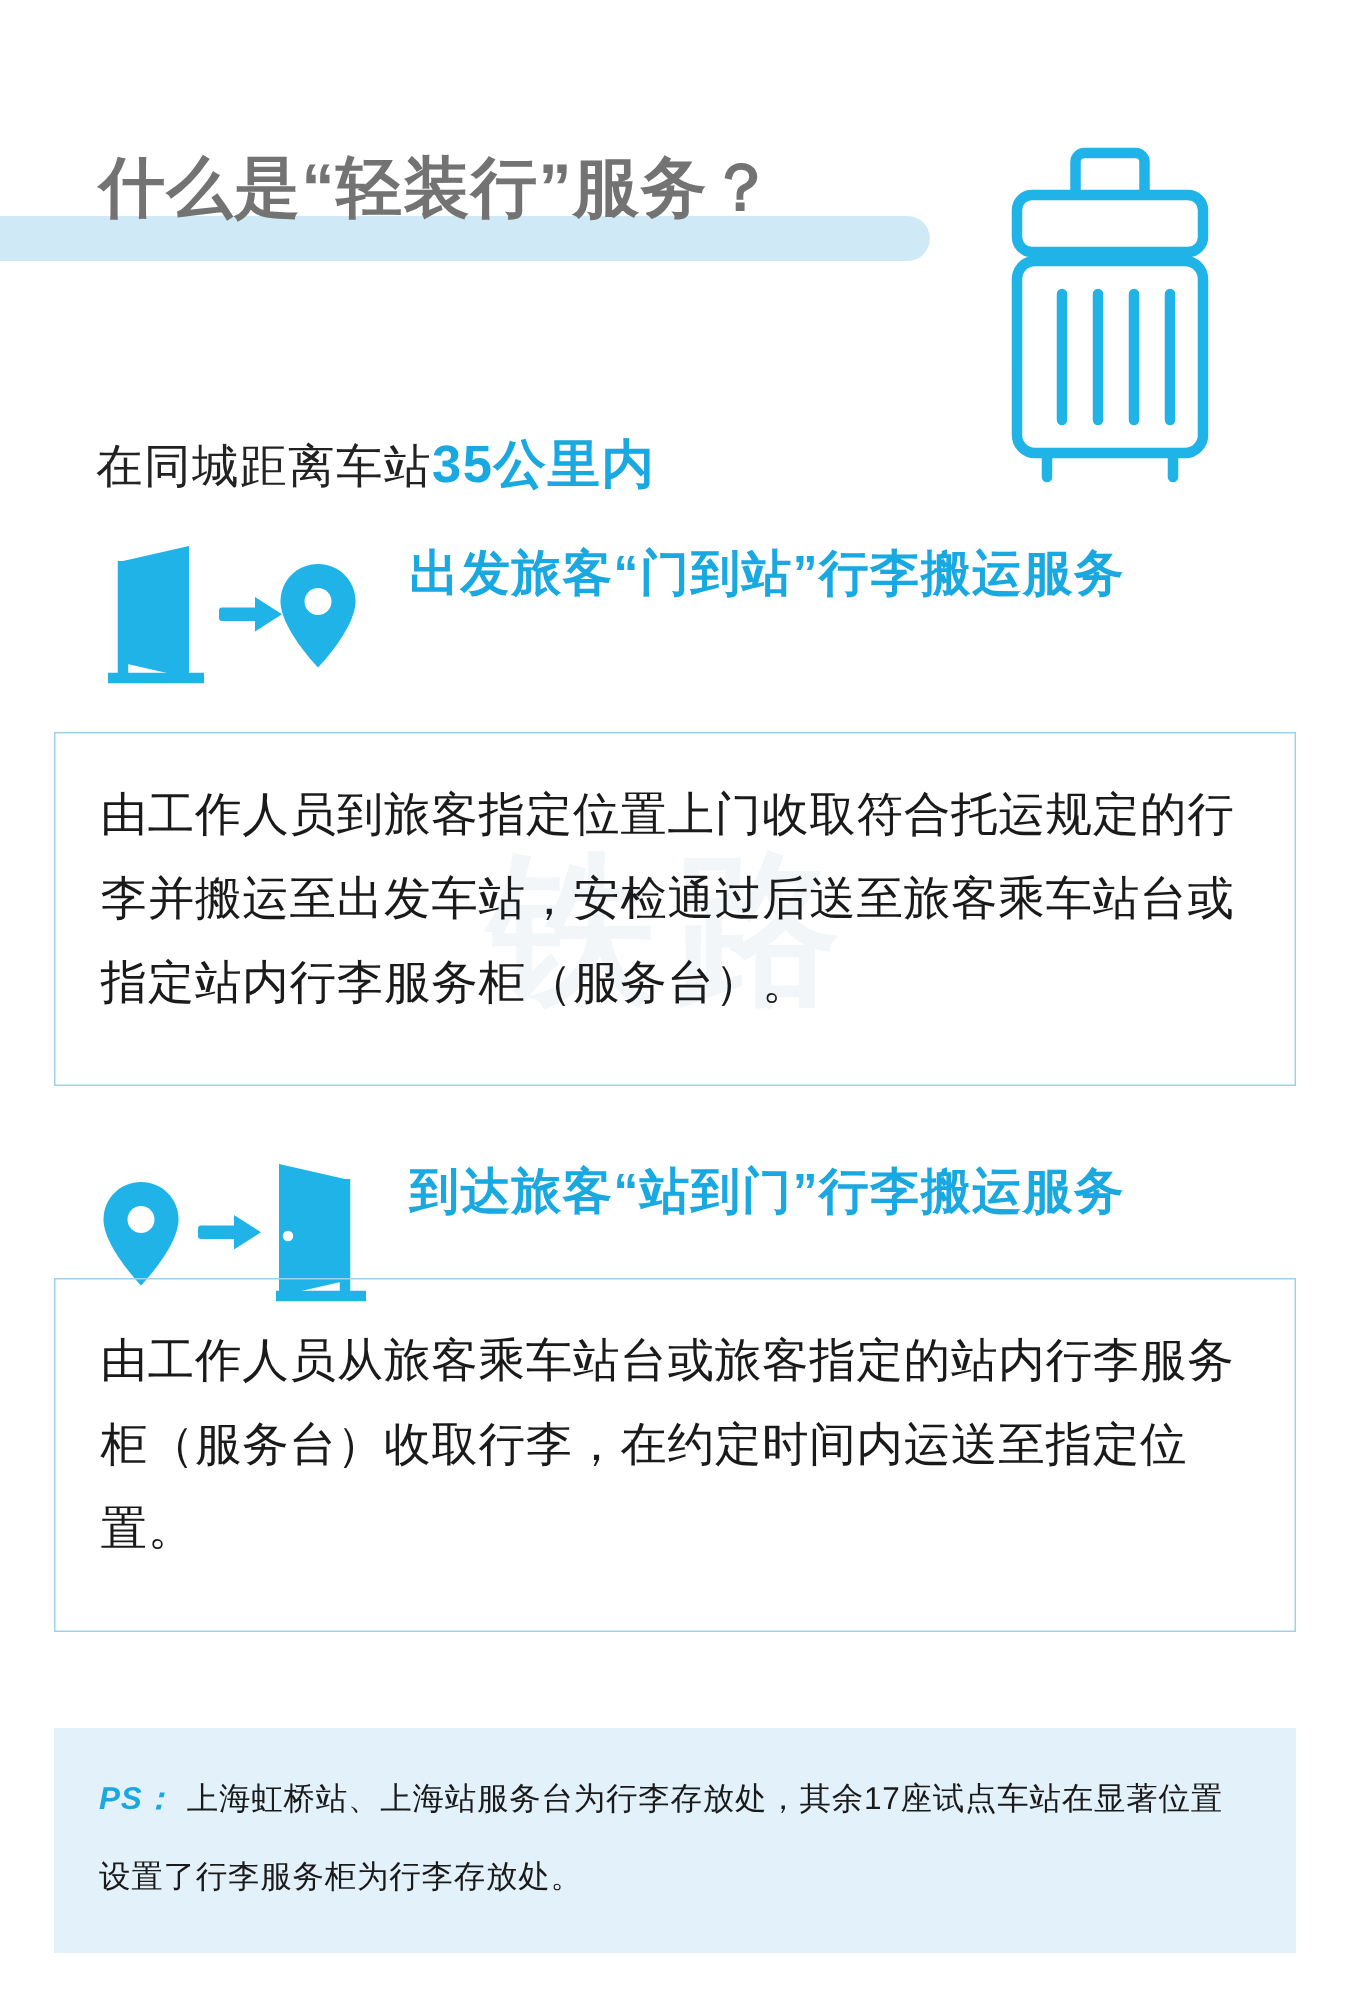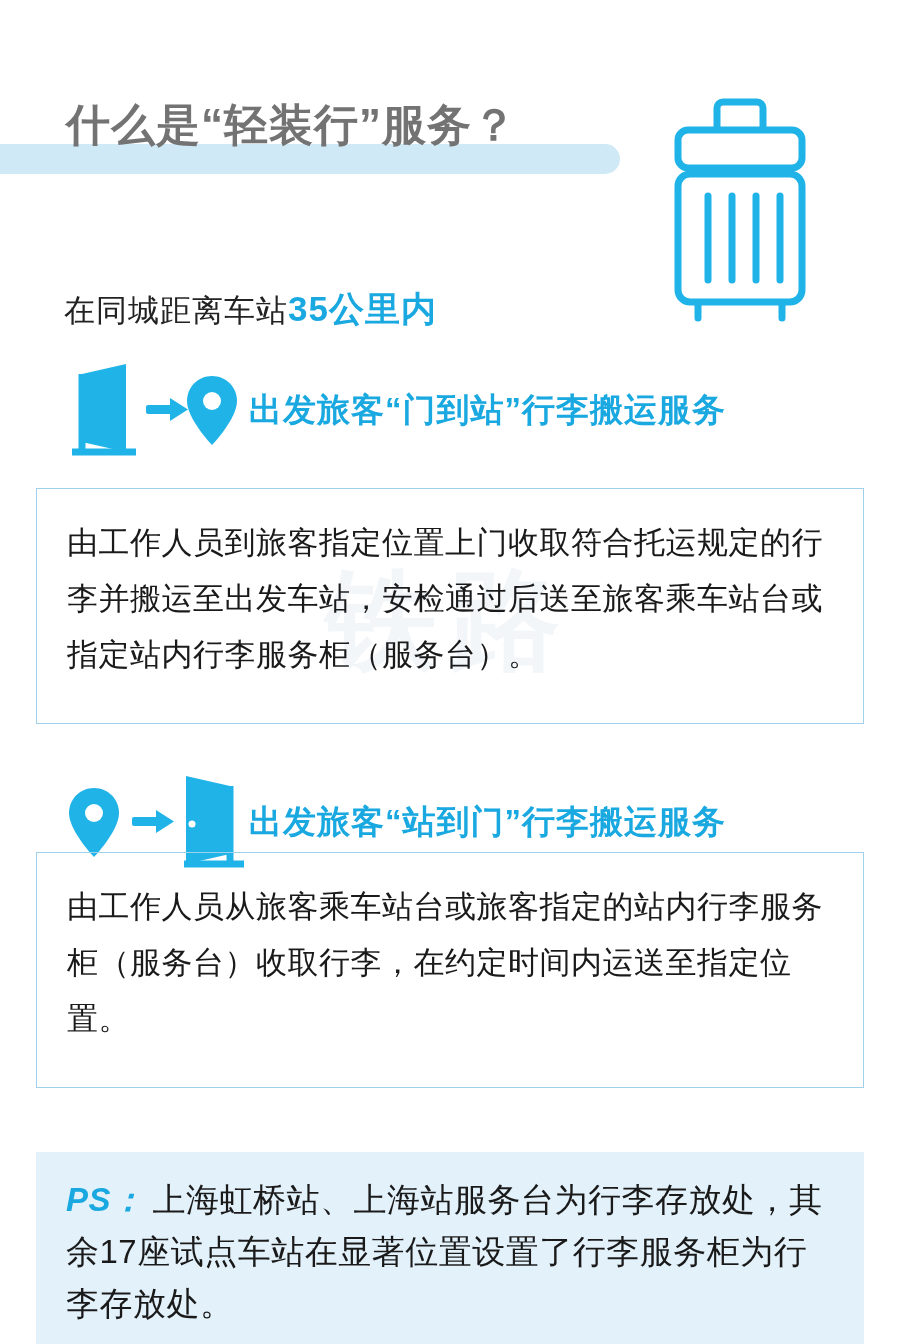--- a/index.html
+++ b/index.html
@@ -99,21 +99,21 @@
   }
 
   
   .section-head {
     position: absolute;
     left: 60px;
     width: 810px;
     height: 100px;
     z-index: 2;
     display: flex;
-    align-items: center;
+    gap: 24px;
   }
   .section-head .icon {
     width: 185px;
     height: 100px;
     flex: 0 0 185px;
     position: relative;
   }
   .section-head .head-text {
     font-size: 33px;
     font-weight: bold;
@@ -148,21 +148,21 @@
     left: 36px;
     top: 1152px;
     width: 828px;
     box-sizing: border-box;
     background: #e3f1fa;
     padding: 22px 30px 24px 30px;
     z-index: 2;
   }
   .ps-box p {
     margin: 0;
-    font-size: 33px;
+    font-size: 21px;
     line-height: 52px;
     color: #1a1a1a;
     letter-spacing: 0.5px;
   }
   .ps-label {
     color: #1aa8e0;
     font-style: italic;
     font-weight: bold;
     margin-right: 8px;
   }
@@ -243,21 +243,21 @@
         </g>
 
         <g fill="none" stroke="#1fb3e8" stroke-width="7">
           <path d="M124 92 h60"></path>
           <path d="M170 14 l-44 -10 v88 l44 -10 z" fill="#1fb3e8" stroke="none"></path>
           <path d="M170 14 v78"></path>
         </g>
         <circle cx="132" cy="52" r="3.5" fill="#ffffff"></circle>
       </svg>
     </div>
-    <div class="head-text">出发旅客“站到门”行李搬运服务</div>
+    <div class="head-text">到达旅客“站到门”行李搬运服务</div>
   </div>
 
   <div class="body-box" style="top:852px;">
     <p>由工作人员从旅客乘车站台或旅客指定的站内行李服务柜（服务台）收取行李，在约定时间内运送至指定位置。</p>
   </div>
 
   <div class="ps-box">
     <p><span class="ps-label">PS：</span><span>上海虹桥站、上海站服务台为行李存放处，其余17座试点车站在显著位置设置了行李服务柜为行李存放处。</span></p>
   </div>
 

